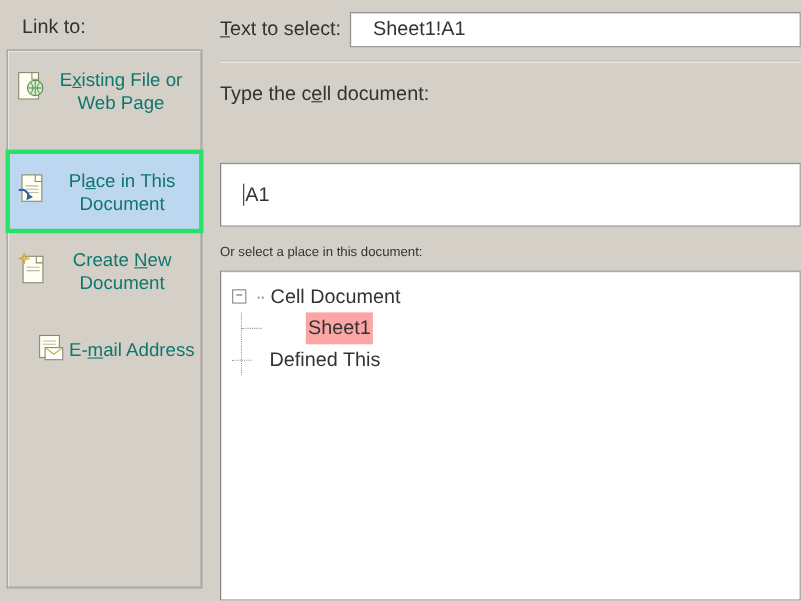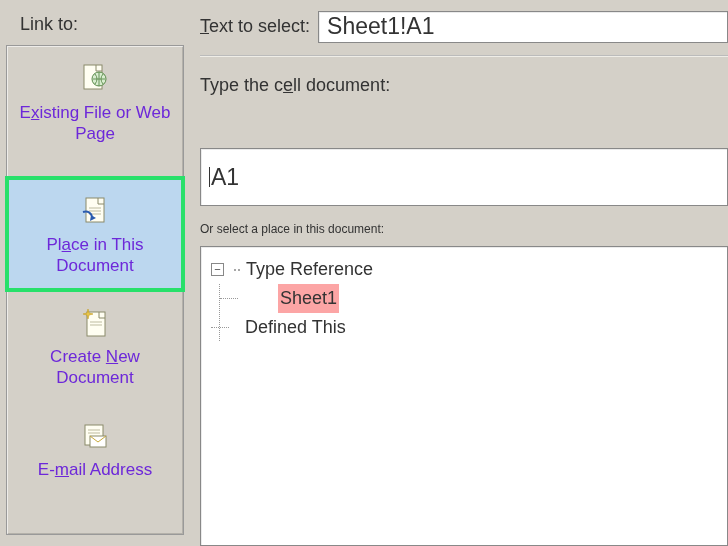--- a/index.html
+++ b/index.html
@@ -32,29 +32,28 @@
   .sidebar-items {
     border: 1px solid #999;
     background: #d4d0c8;
     height: 490px;
     box-shadow: inset 1px 1px 0 rgba(255,255,255,0.6), inset -1px -1px 0 rgba(0,0,0,0.15);
     display: flex;
     flex-direction: column;
   }
   .sidebar-item {
     display: flex;
-    flex-direction: column;
     align-items: center;
     justify-content: flex-end;
     padding: 16px 6px 14px;
     cursor: pointer;
     text-align: center;
     line-height: 1.25;
     font-size: 17px;
-    color: #6d28d9;
+    color: #0f766e;
   }
   .sidebar-item.selected {
     background: #bcd7ef;
     outline: 4px solid #28e06a;
     outline-offset: -2px;
     position: relative;
     z-index: 1;
     margin-top: 19px;
   }
   .sidebar-icon {
@@ -80,23 +79,23 @@
     white-space: nowrap;
     padding: 6px 0;
     font-size: 18px;
   }
   .text-input {
     flex: 1;
     height: 32px;
     background: #fff;
     border: 1px solid #888;
     box-shadow: inset 1px 1px 0 rgba(0,0,0,0.08);
-    padding: 2px 8px;
+    padding: 2px 20px;
     font-family: inherit;
-    font-size: 23px;
+    font-size: 18px;
     color: #333;
   }
   .text-input.display-only { background: #fff; }
   .panel-label {
     padding-top: 6px;
     font-size: 12px;
   }
   .tree-panel {
     flex: 1;
     background: #fff;
@@ -237,21 +236,21 @@
       <span class="input-cursor"></span>
         <span>A1</span>
     </div>
 
     <div class="panel-label">Or select a place in this document:</div>
 
     <div class="tree-panel">
       <div class="tree-node">
         <div class="expander">−</div>
         <span style="color:#999;letter-spacing:-2px;margin:0 2px;">··</span>
-        <span class="tree-label">Type Reference</span>
+        <span class="tree-label">Cell Document</span>
       </div>
       <div class="tree-children">
         <div class="tree-node">
           <div class="tree-connector"></div>
           <span class="tree-label selected">Sheet1</span>
         </div>
         <div class="tree-node" style="margin-left:-9px;">
           <div class="tree-connector" style="width:30px;"></div>
           <span class="tree-label">Defined This</span>
         </div>

